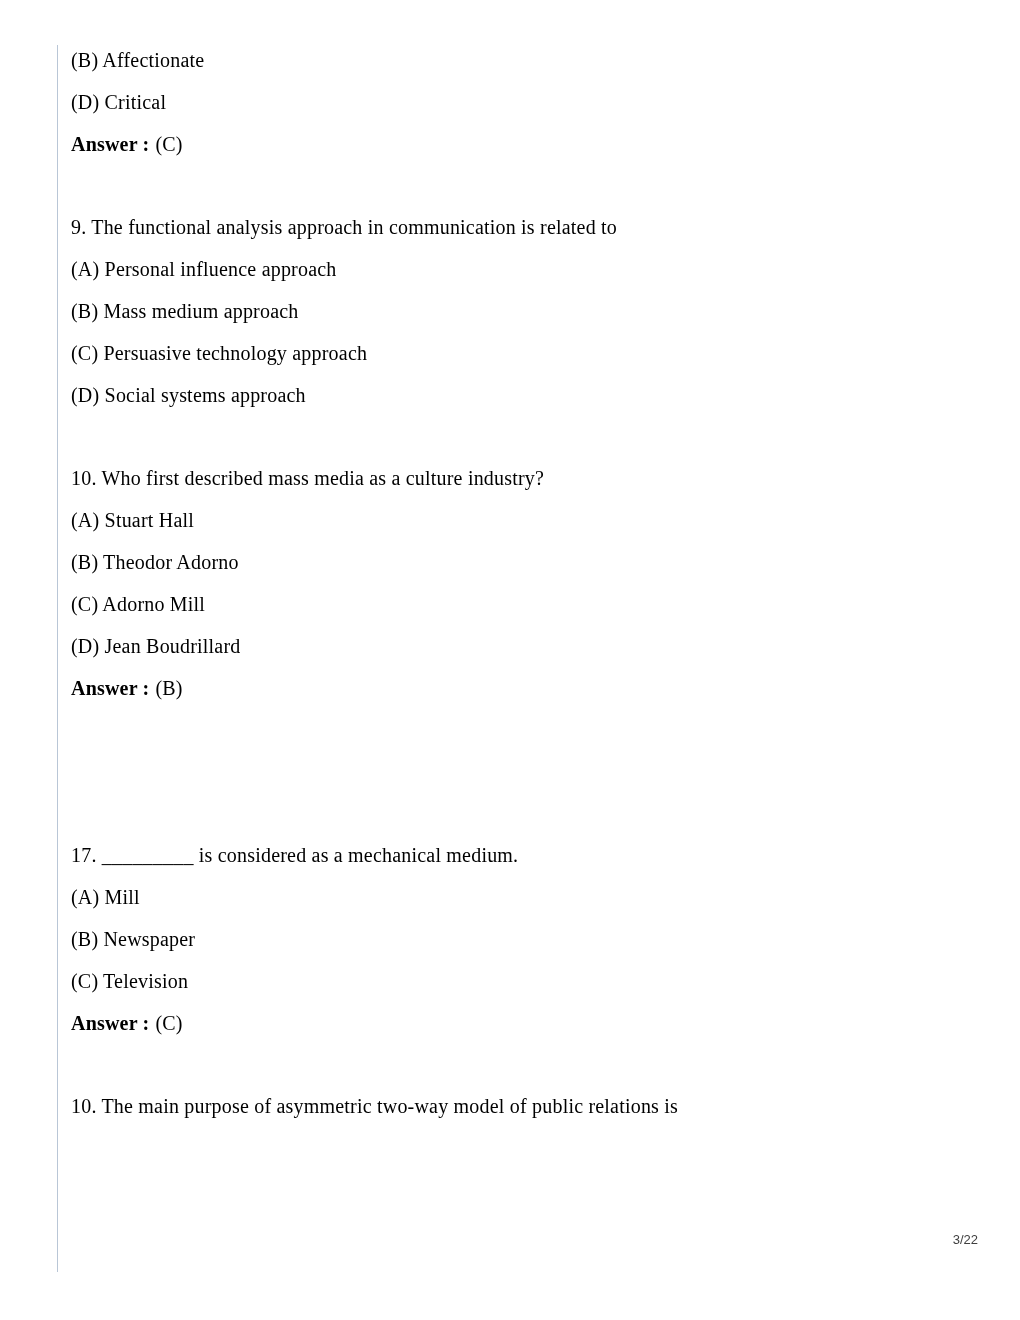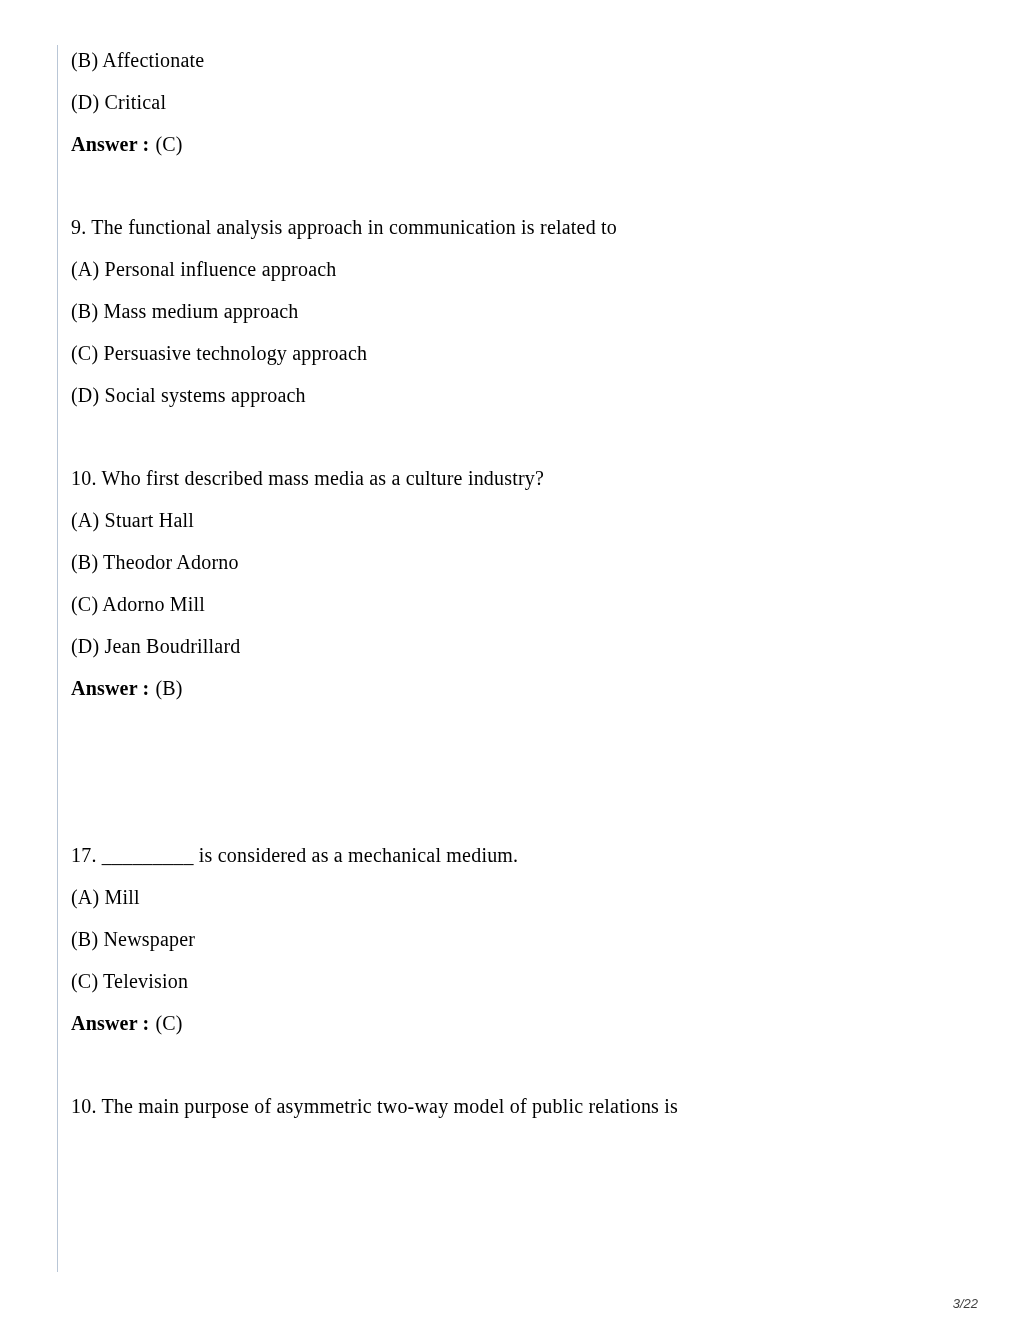--- a/index.html
+++ b/index.html
@@ -41,27 +41,26 @@
   .qblock { margin: 0; }
   .gap-1 { margin-top: 41px; }   
   .gap-3 { margin-top: 125px; }  
   .answer-line strong {
     font-weight: bold;
     text-align: right;
   }
   .answer-value { margin-left: 6px; }
   .page-number {
     position: absolute;
-    top: 1296px;
+    top: 1232px;
     right: 42px;
     font-family: "Liberation Sans", sans-serif;
     font-size: 13px;
     line-height: 16px;
     color: #3f3f3f;
-    font-style: italic;
   }
 </style>
 </head>
 <body>
 
 <div class="page-frame">
   <div class="content">
 
     <section class="qblock">
       <p class="line">(B) Affectionate</p>

